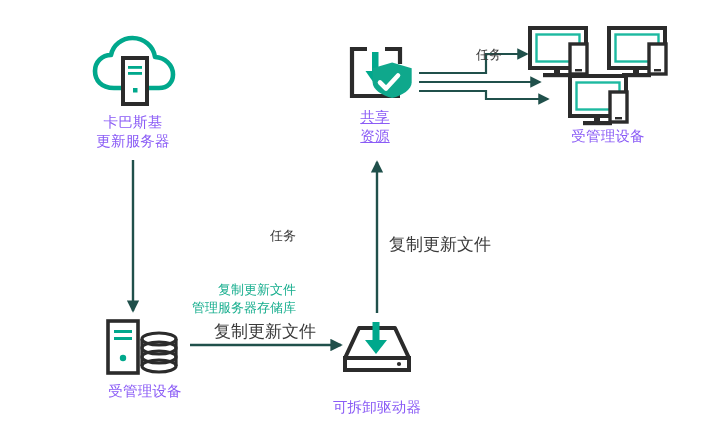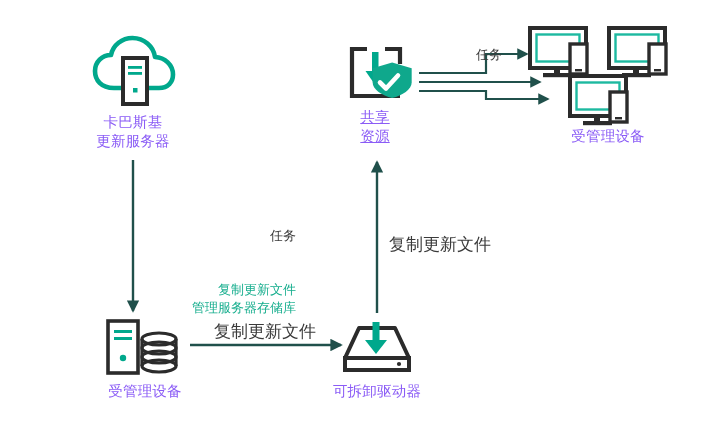--- a/index.html
+++ b/index.html
@@ -109,21 +109,21 @@
   <svg width="72" height="56" viewBox="0 0 72 56">
     <path d="M4 38 L18 8 L54 8 L68 38" fill="none" stroke="#2b2b2b" stroke-width="4" stroke-linejoin="round"></path>
     <rect x="4" y="38" width="64" height="12" fill="#ffffff" stroke="#2b2b2b" stroke-width="4"></rect>
     <circle cx="58" cy="44" r="2.1" fill="#2b2b2b"></circle>
     <g fill="#00a88c">
       <rect x="31.5" y="2" width="7" height="20"></rect>
       <path d="M24 20 L46 20 L35 34 Z"></path>
     </g>
   </svg>
 </div>
-<div class="label" style="left:302px;top:382px;width:150px;">可拆卸驱动器</div>
+<div class="label" style="left:302px;top:398px;width:150px;">可拆卸驱动器</div>
 
 <div class="node" style="left:347px;top:44px;width:76px;height:62px;">
   <svg width="76" height="62" viewBox="0 0 76 62">
     <path d="M20 5 L5 5 L5 52 L53 52" fill="none" stroke="#2b2b2b" stroke-width="4.2" stroke-linejoin="miter"></path>
     <path d="M38 5 L53 5 L53 20" fill="none" stroke="#2b2b2b" stroke-width="4.2" stroke-linejoin="miter"></path>
     <g fill="#00a88c">
       <rect x="25" y="8" width="6.5" height="21"></rect>
       <path d="M18.5 27 L38 27 L28.2 41 Z"></path>
     </g>
     <path d="M49 16 L70 22 L70 37 C70 45 60 51 49 54

